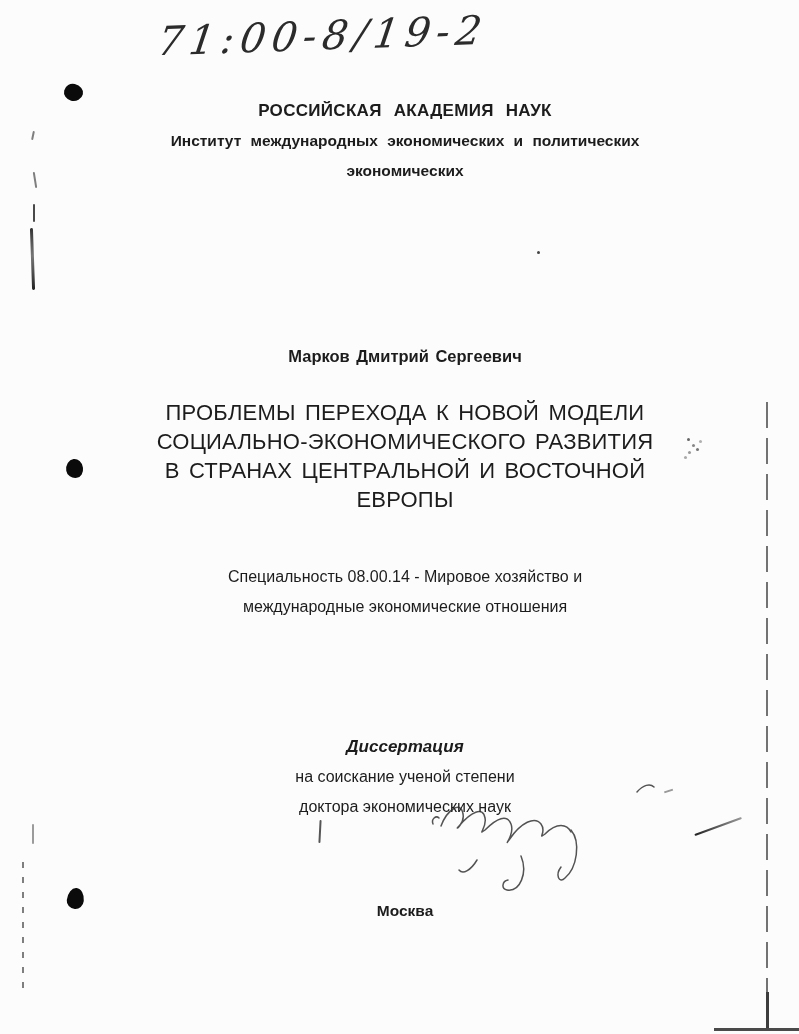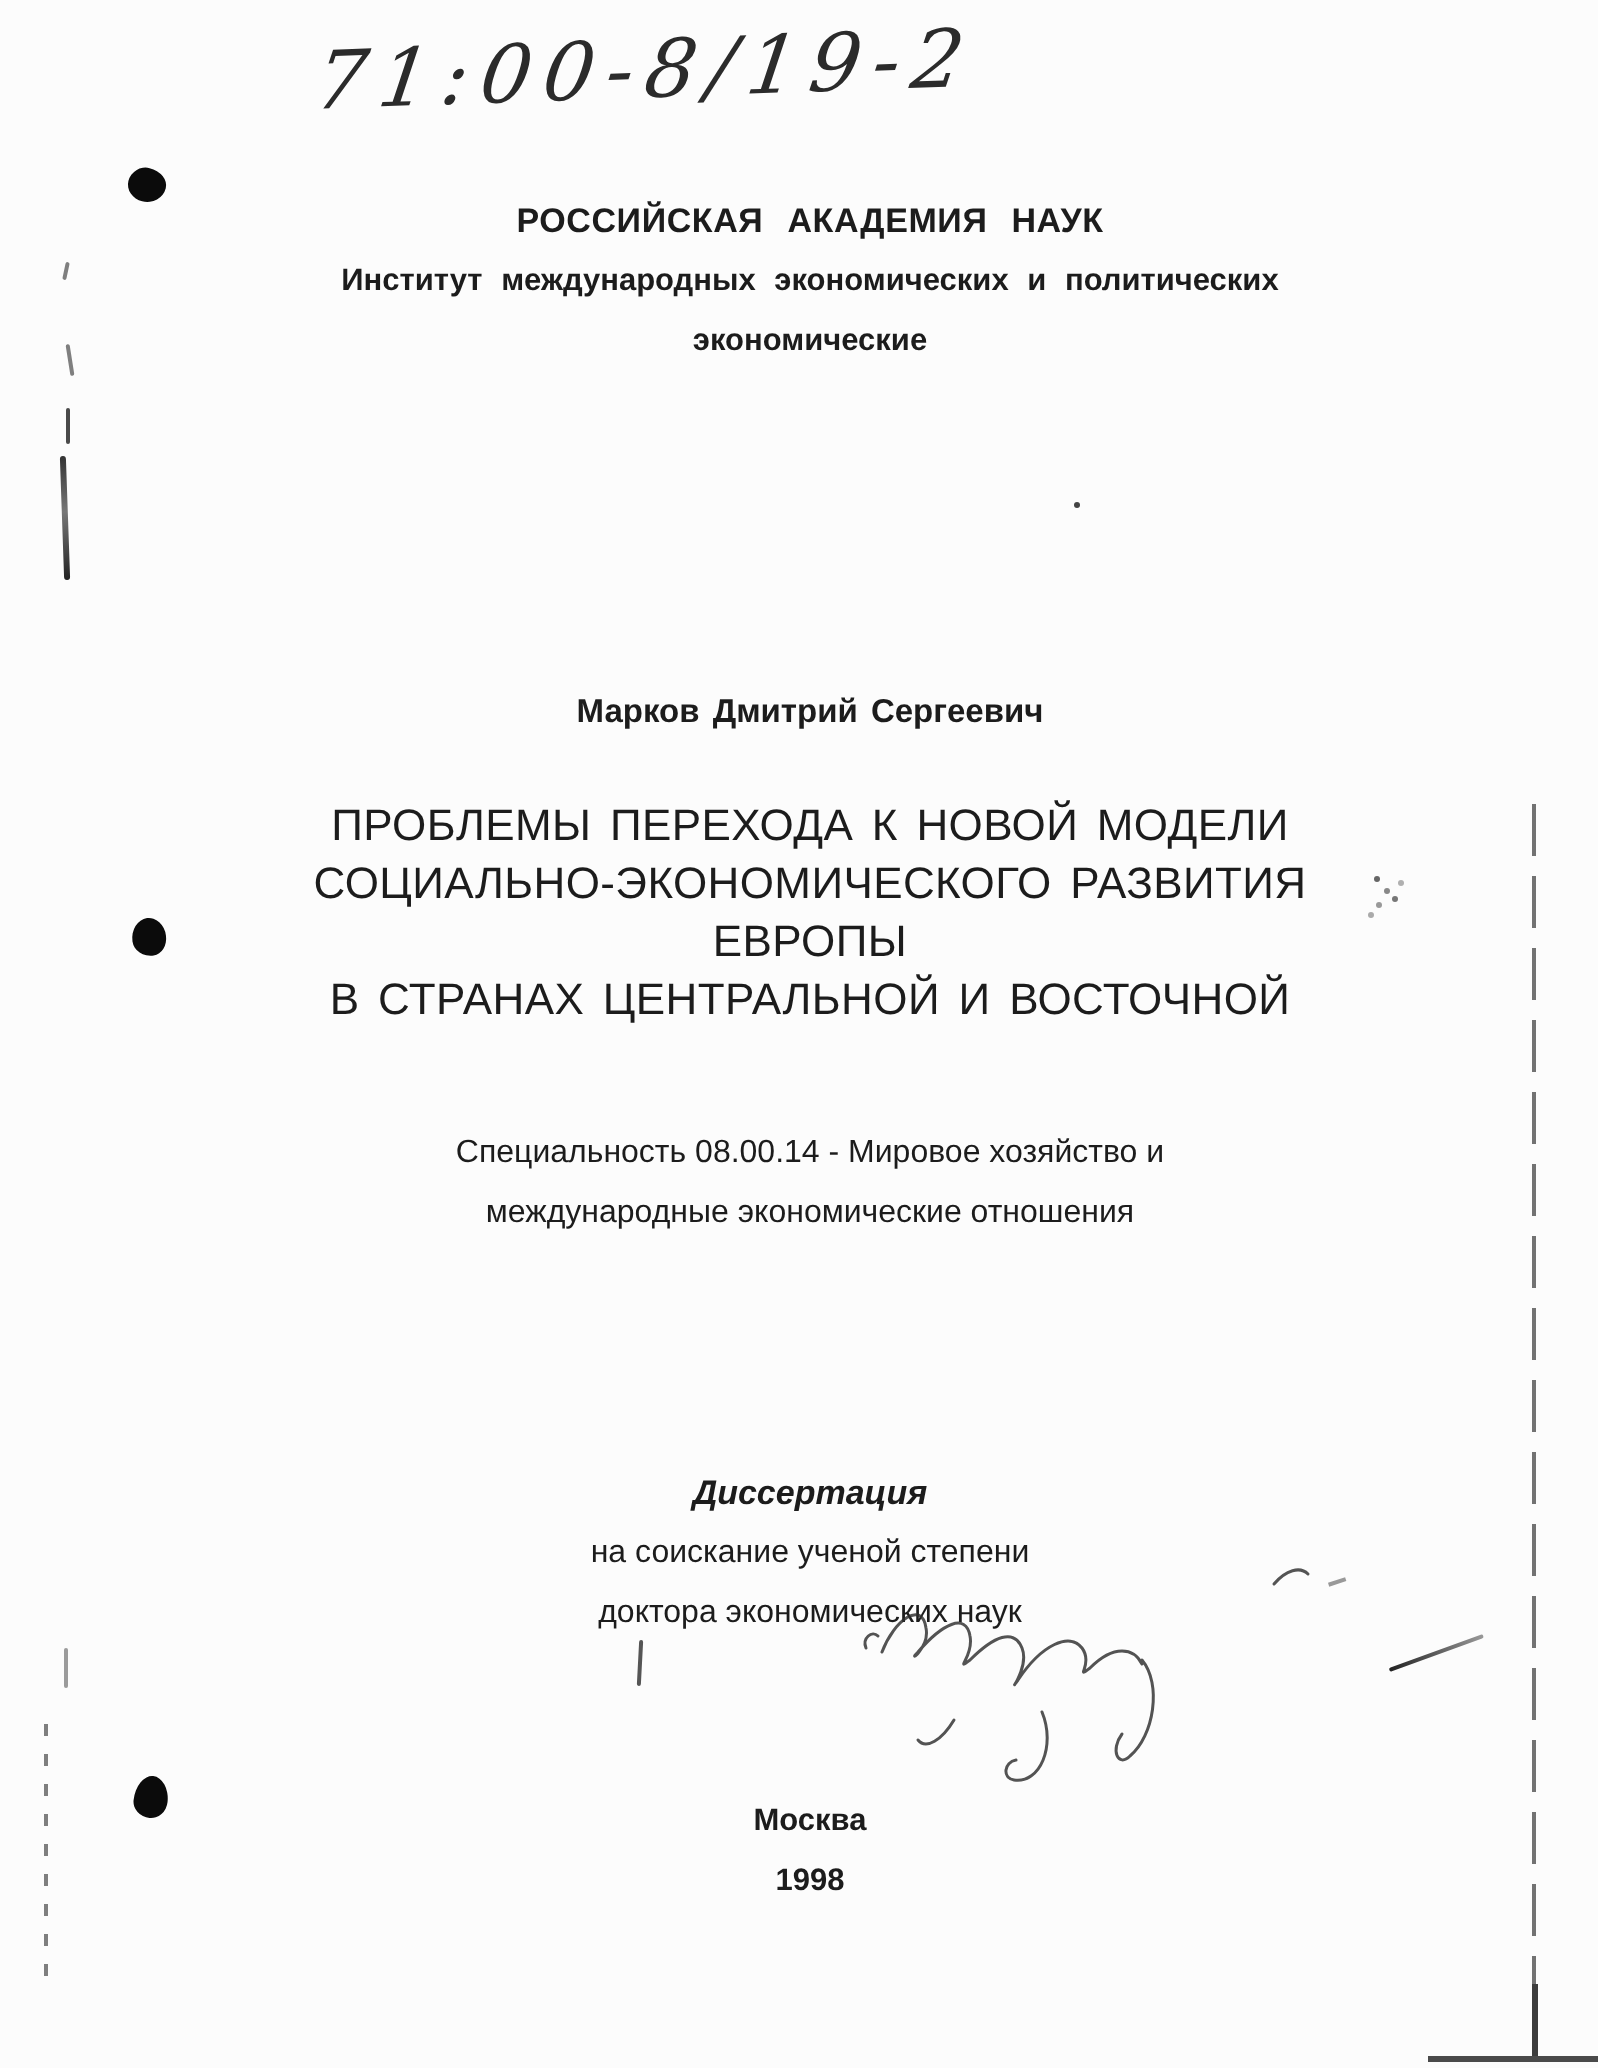--- a/index.html
+++ b/index.html
@@ -107,30 +107,30 @@
   <div class="bottom-right-line"></div>
   <div class="speck-cluster"></div>
   <div class="tiny-dot"></div>
   <div class="pen-stroke-small"></div>
   <div class="pen-dash-long"></div>
   <div class="pen-dash-tiny"></div>
 
   <div class="centered header-block">
     <div class="header-academy">РОССИЙСКАЯ АКАДЕМИЯ НАУК</div>
     <div class="header-institute">Институт международных экономических и политических</div>
-    <div class="header-institute">экономические</div>
+    <div class="header-institute">экономических</div>
   </div>
 
   <div class="centered author-line">Марков Дмитрий Сергеевич</div>
 
   <div class="centered title-block">
     <div>ПРОБЛЕМЫ ПЕРЕХОДА К НОВОЙ МОДЕЛИ</div>
     <div>СОЦИАЛЬНО-ЭКОНОМИЧЕСКОГО РАЗВИТИЯ</div>
+    <div>В СТРАНАХ ЦЕНТРАЛЬНОЙ И ВОСТОЧНОЙ</div>
     <div>ЕВРОПЫ</div>
-    <div>В СТРАНАХ ЦЕНТРАЛЬНОЙ И ВОСТОЧНОЙ</div>
   </div>
 
   <div class="centered specialty-block">
     <div>Специальность 08.00.14 - Мировое хозяйство и</div>
     <div>международные экономические отношения</div>
   </div>
 
   <div class="centered thesis-block">
     <div class="thesis-heading">Диссертация</div>
     <div>на соискание ученой степени</div>
@@ -143,16 +143,15 @@
       <path d="M146,58 C156,70 152,96 140,106 C134,112 130,103 136,95"></path>
       <path d="M96,84 C103,101 95,120 82,118 C76,117 77,109 83,108"></path>
       <path d="M52,88 C46,98 38,103 34,98"></path>
       <path d="M8,52 C6,47 11,43 14,46"></path>
       <path d="M212,20 C218,13 225,11 229,15"></path>
     </g>
   </svg>
 
   <div class="centered imprint-block">
     <div>Москва</div>
-    <div>1998</div>
   </div>
 
 </div>
 
 </body></html>

